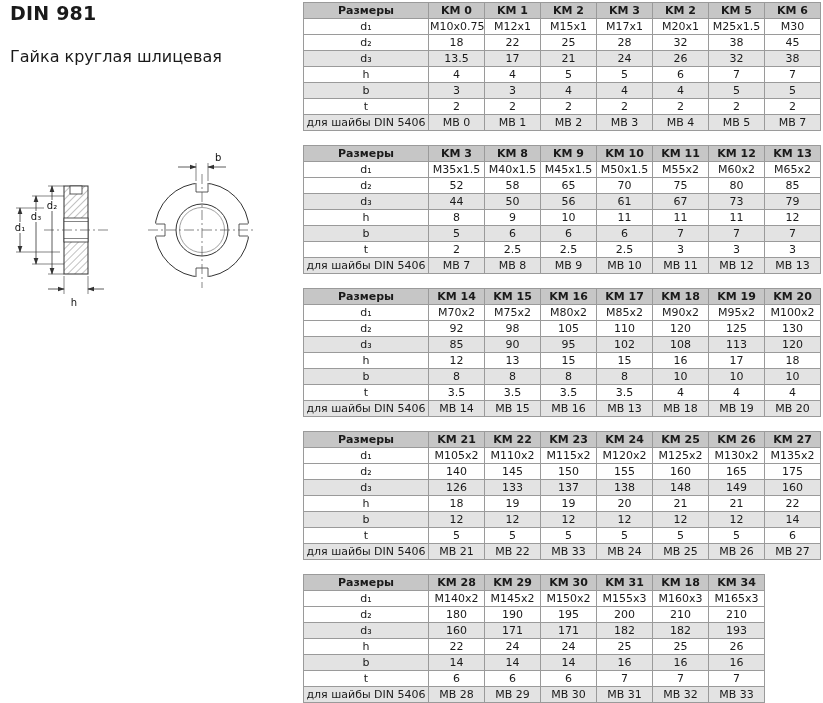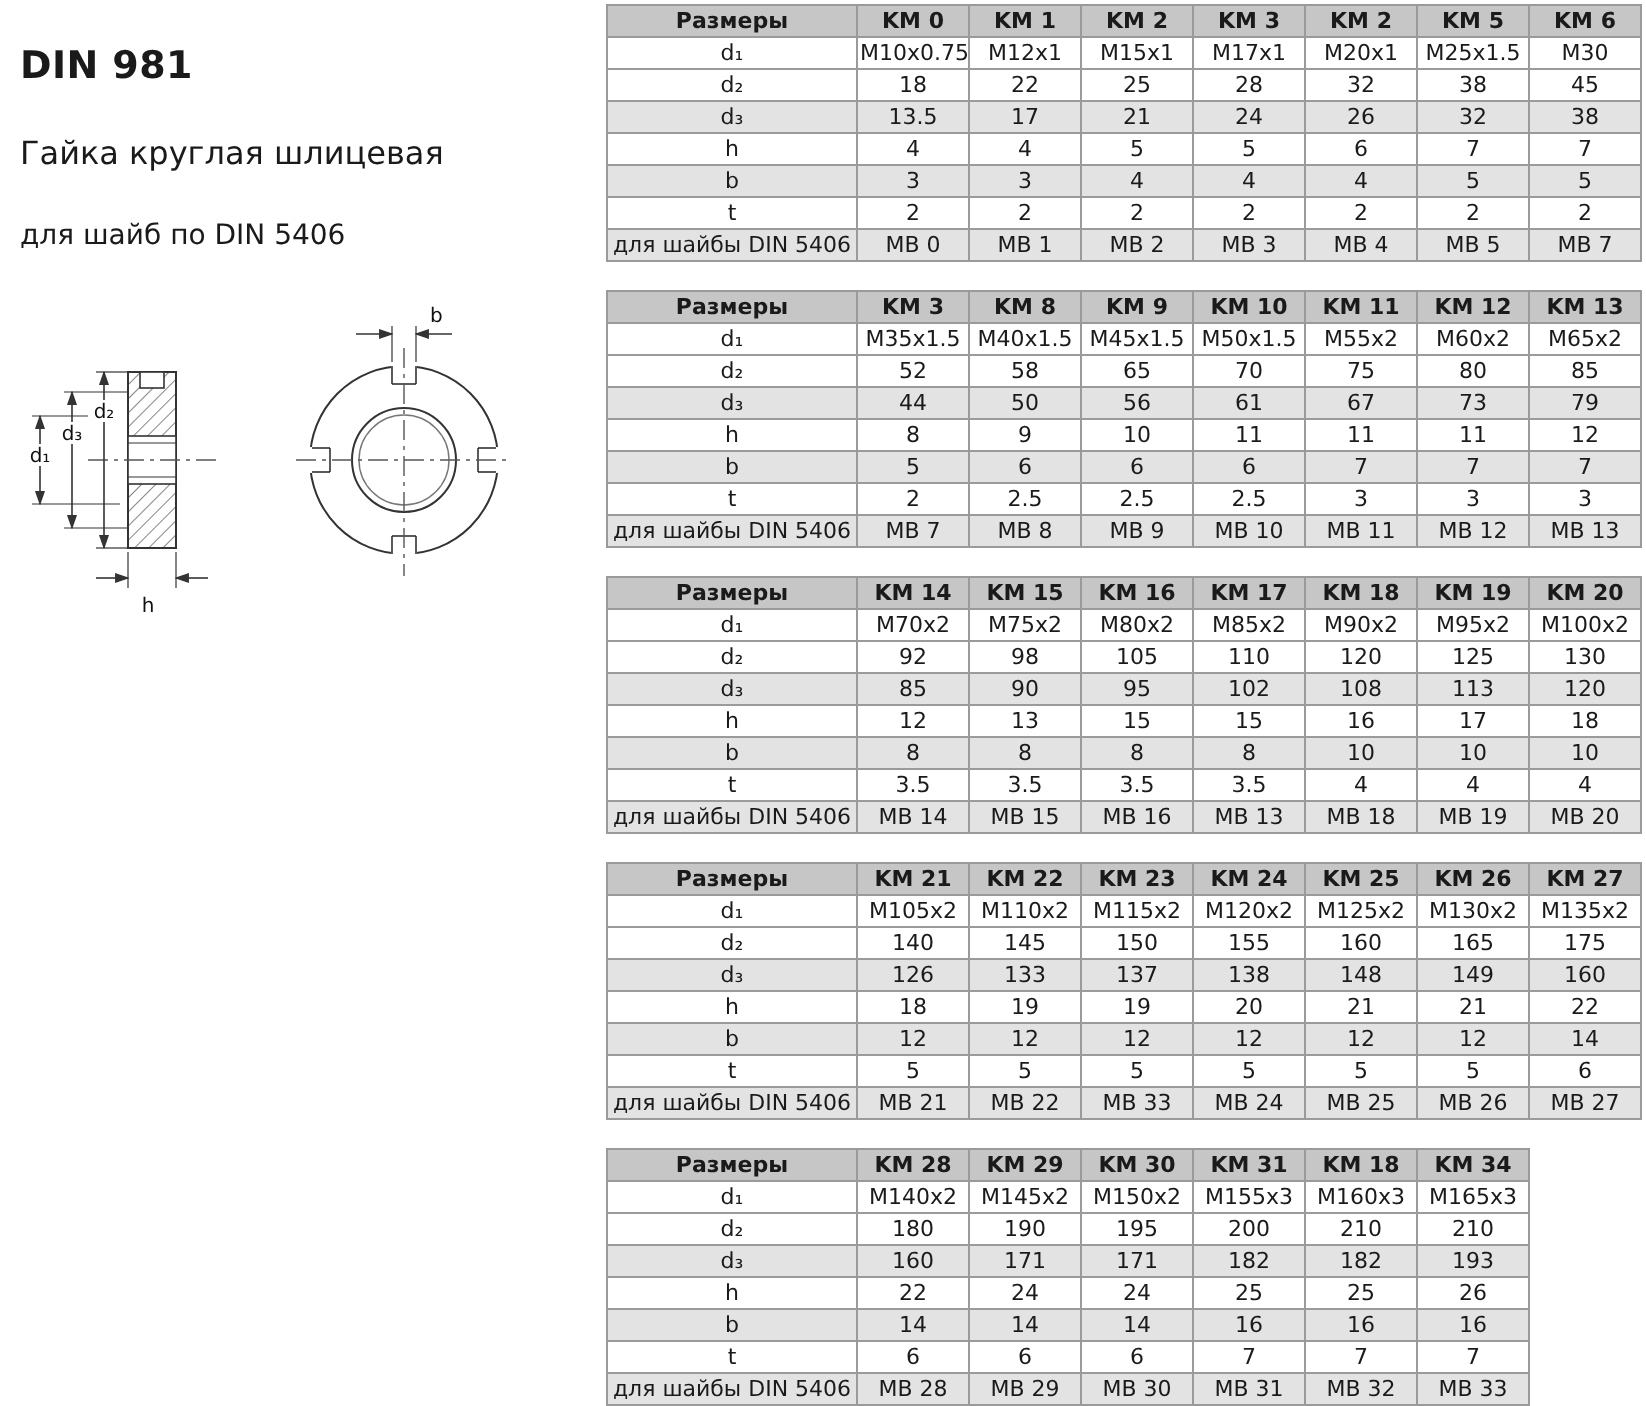--- a/index.html
+++ b/index.html
@@ -1,21 +1,21 @@
 <!DOCTYPE html>
 <html><head>
 <meta charset="utf-8">
 <style>
   html,body { margin:0; padding:0; }
   body {
     width:823px; height:703px; background:#ffffff; position:relative;
     font-family:"DejaVu Sans","Liberation Sans",sans-serif; color:#1a1a1a;
     overflow:hidden;
   }
-  .left-panel { position:absolute; left:10px; top:22px; width:290px; }
+  .left-panel { position:absolute; left:10px; top:2px; width:290px; }
   .title    { font-size:19px; font-weight:bold; letter-spacing:0.2px; }
   .subtitle { font-size:16px; margin-top:23px; }
   .note     { font-size:14px; margin-top:24px; }
   .drawing  { position:absolute; left:2px; top:148px; }
   .drawing text { font-size:10px; fill:#111; }
   .cl  { stroke:#555; stroke-width:0.7; stroke-dasharray:10 3 2 3; fill:none; }
   .ext { stroke:#333; stroke-width:0.6; }
   .dim { stroke:#333; stroke-width:0.8; }
   .tables-area {
     position:absolute; left:303px; top:2px; width:518px;
@@ -29,21 +29,20 @@
   .dim-table thead th { background:#c6c6c6; font-weight:bold; }
   .dim-table tr.shade td { background:#e3e3e3; }
   .dim-table td.rowlabel { font-weight:normal; }
 </style>
 </head>
 <body>
 
 <div class="left-panel">
   <div class="title">DIN 981</div>
   <div class="subtitle">Гайка круглая шлицевая</div>
-  <div class="note">для шайб по DIN 5406</div>
 </div>
 
 <svg class="drawing" width="290" height="175" viewBox="0 0 290 175">
   <defs>
     <pattern id="hatch" width="5" height="5" patternUnits="userSpaceOnUse" patternTransform="rotate(45)">
       <line x1="0" y1="0" x2="0" y2="5" stroke="#666" stroke-width="0.8"></line>
     </pattern>
     <marker id="arr" viewBox="0 0 10 10" refX="9" refY="5" markerWidth="9" markerHeight="9" orient="auto-start-reverse">
       <path d="M0,1.5 L10,5 L0,8.5 z" fill="#333"></path>
     </marker>

